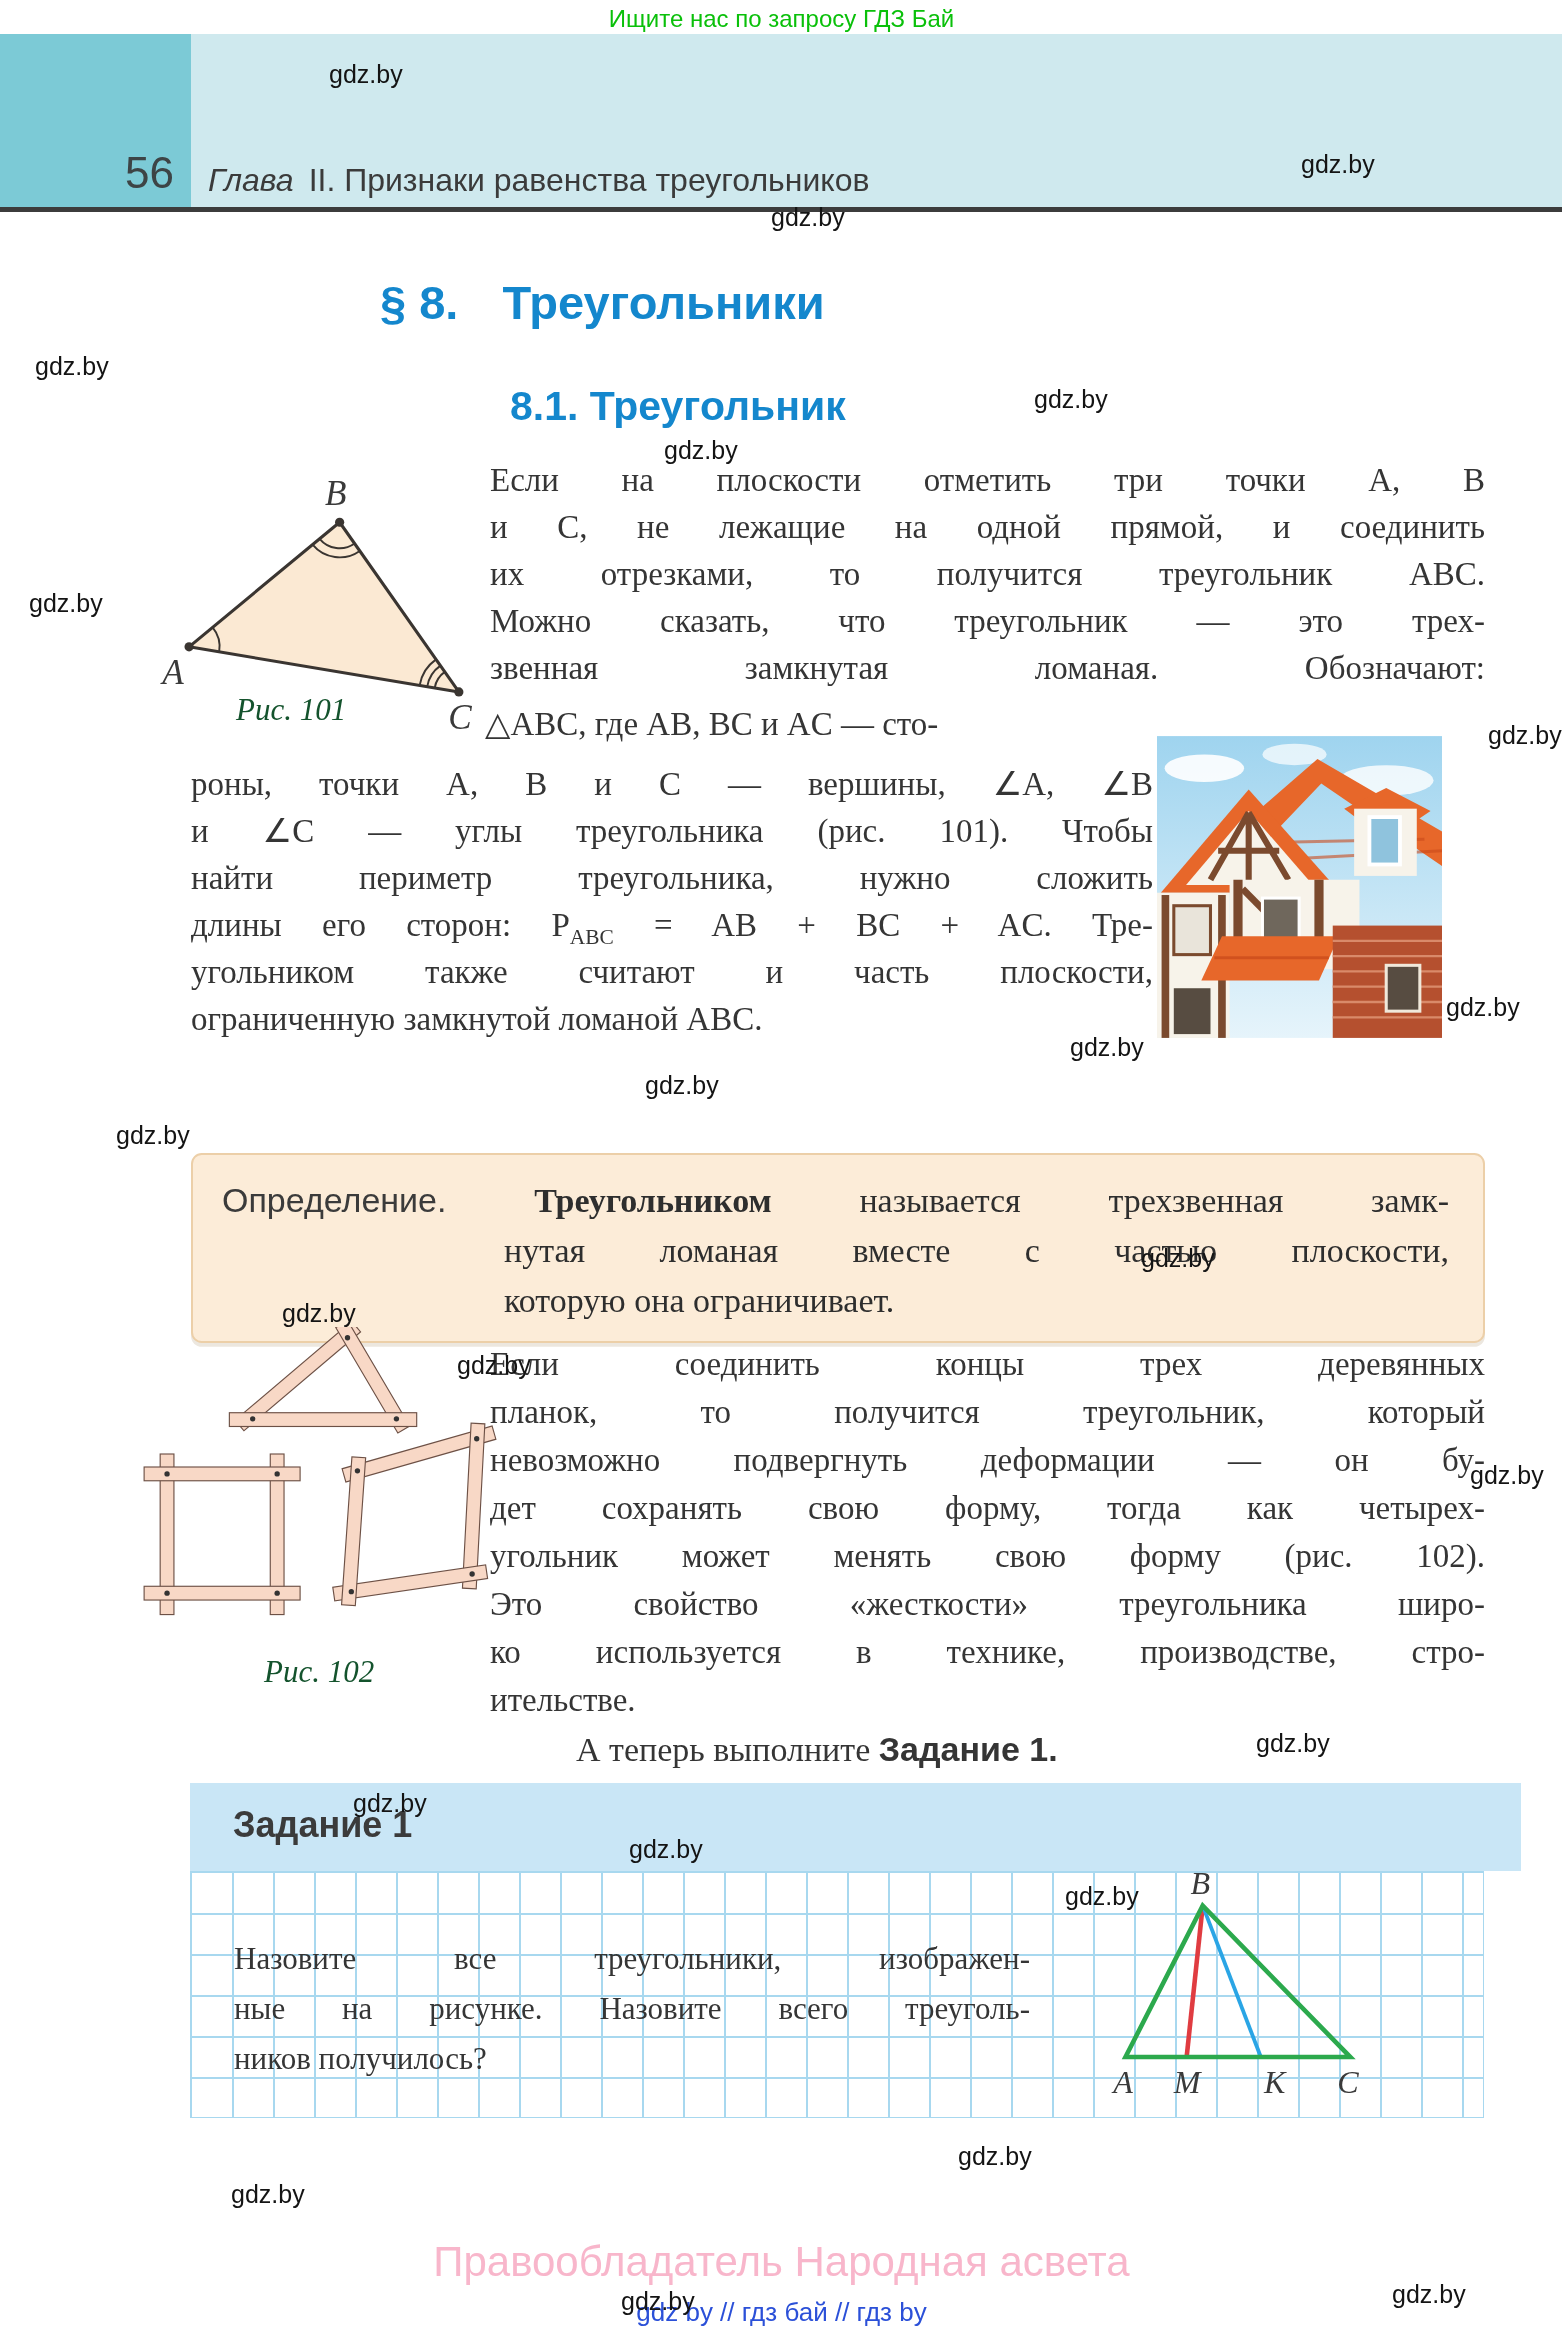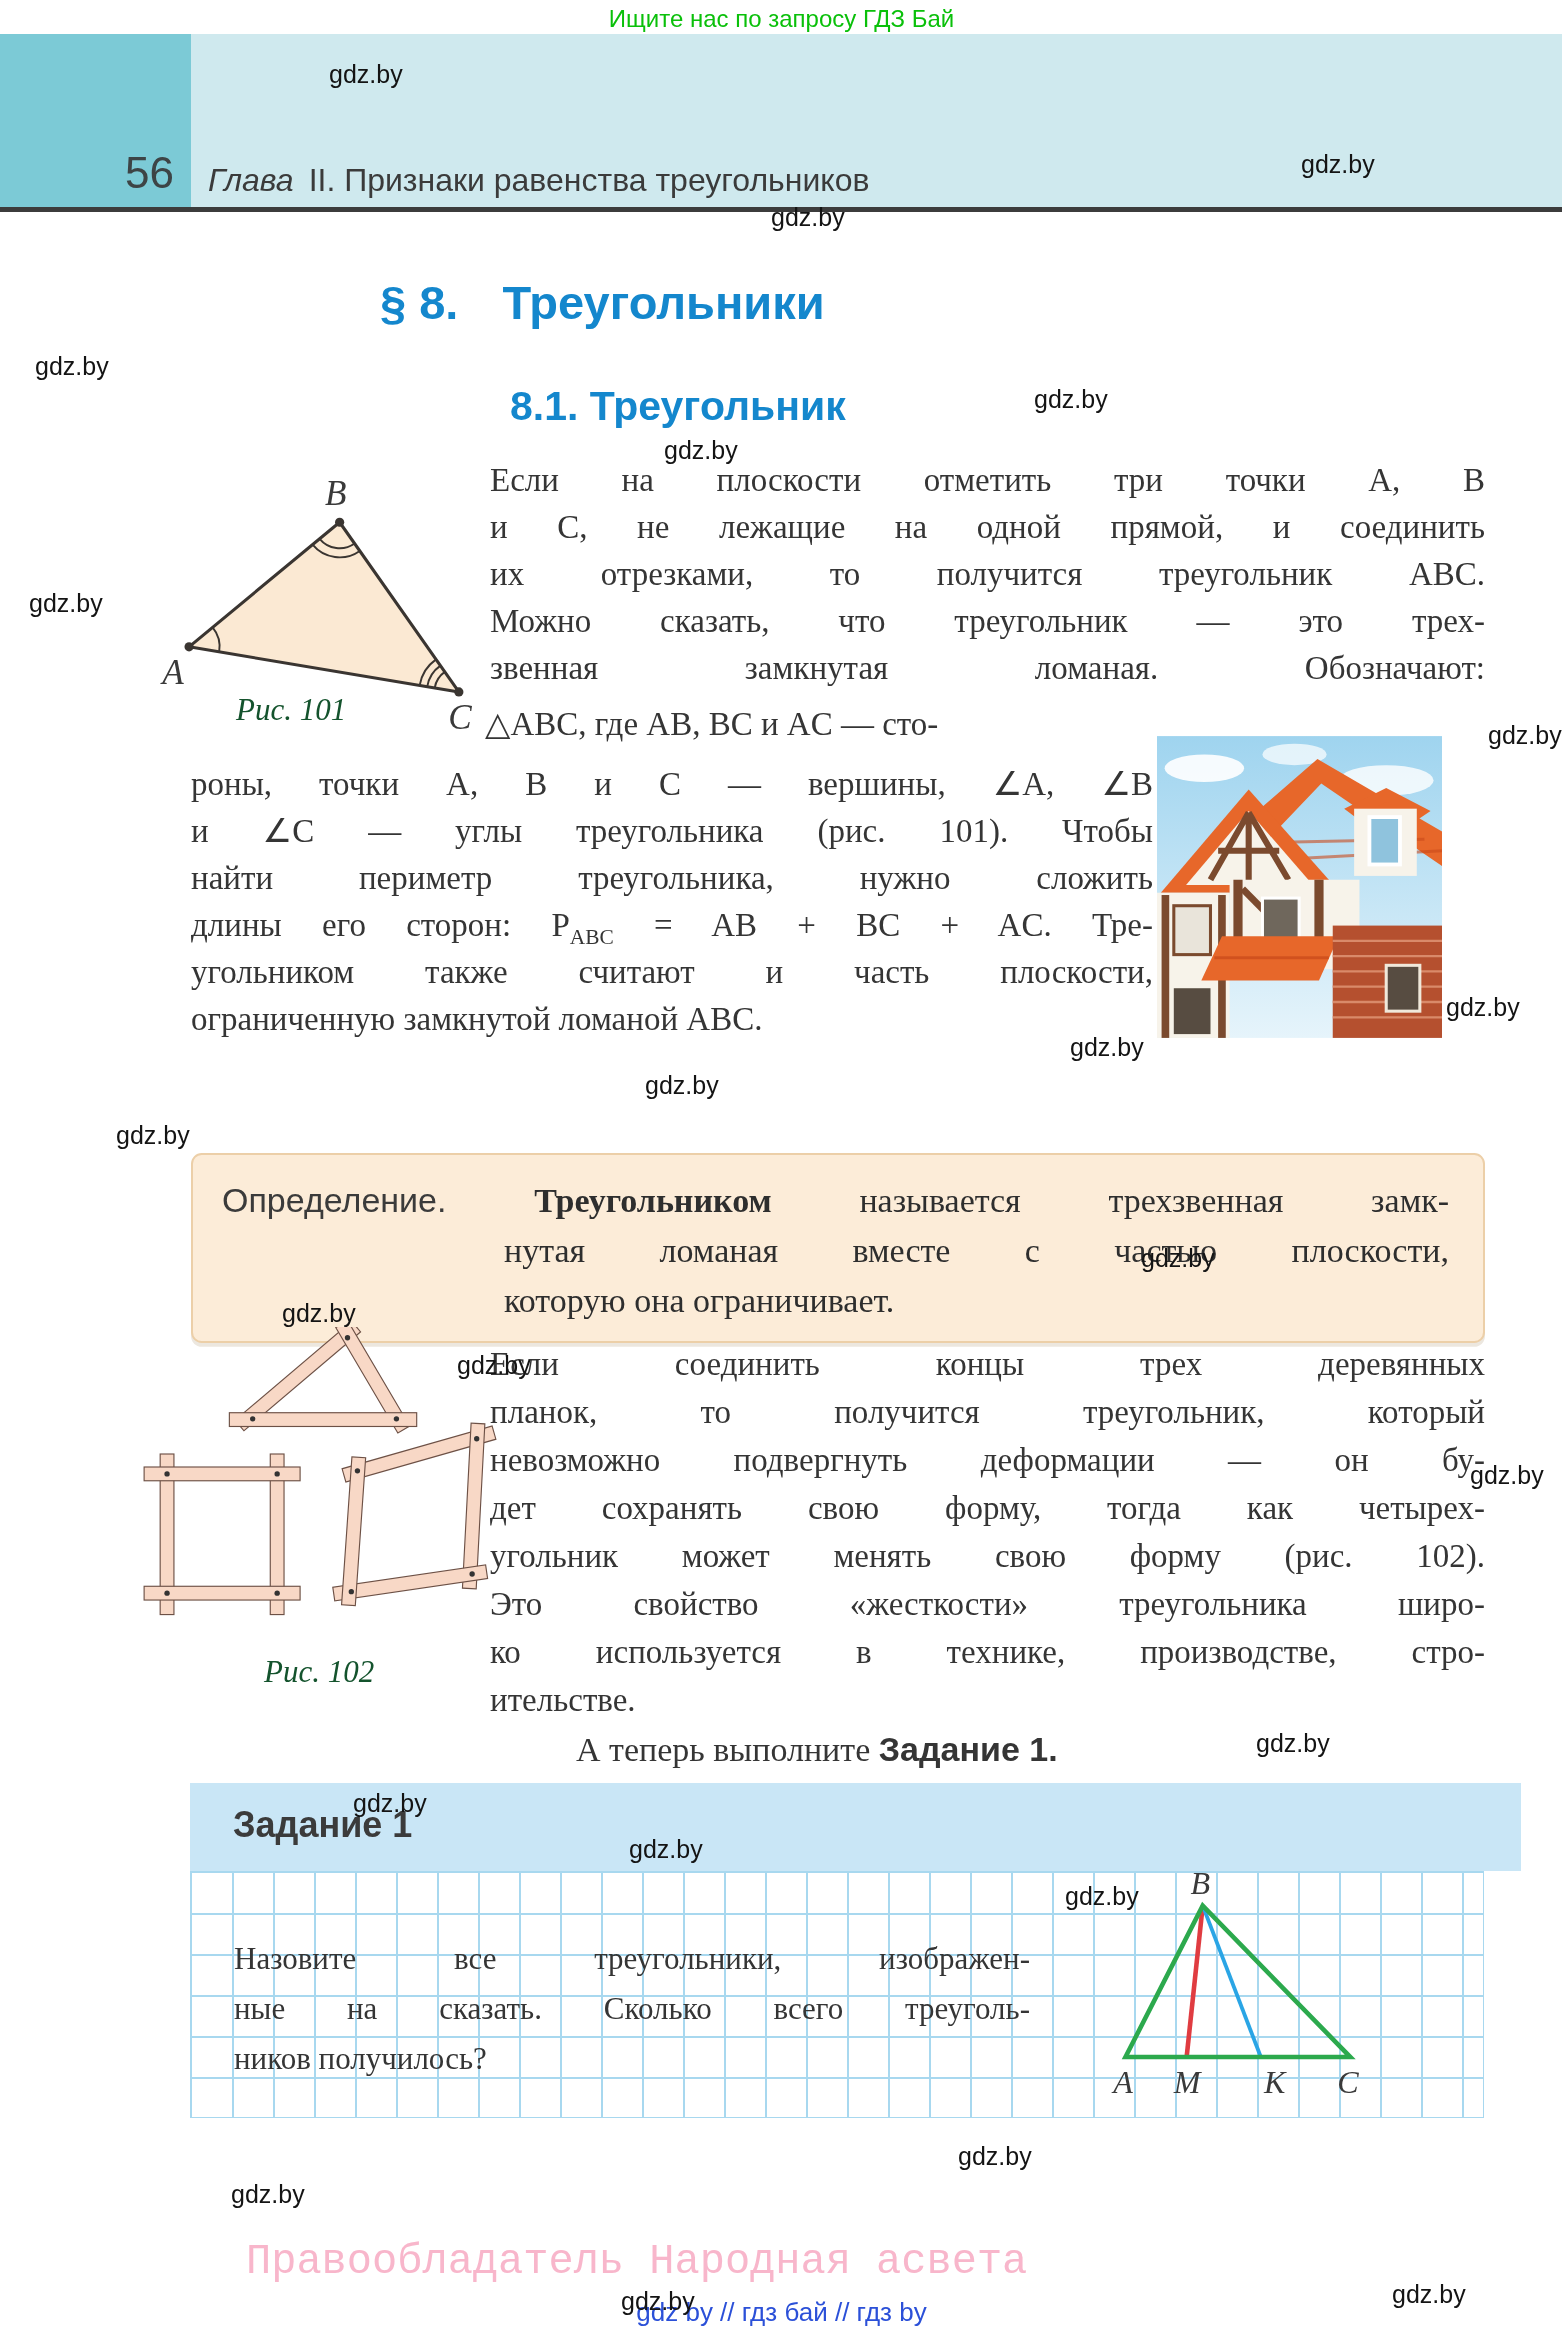--- a/index.html
+++ b/index.html
@@ -56,22 +56,22 @@
        repeating-linear-gradient(to bottom,#a8d8ef 0 1.5px,transparent 1.5px 41px);}
   #task-text{position:absolute;left:44px;top:153px;width:788px;font-size:31px;line-height:50px;color:#353535;}
   #task-text .ln{text-align:justify;text-align-last:justify;}
   #task-text .ln:last-child{text-align:left;text-align-last:left;}
 
   
   #cta{position:absolute;left:576px;top:1730px;font-size:34px;color:#353535;white-space:nowrap;}
   #cta b{font-family:"Liberation Sans",sans-serif;font-weight:bold;}
 
   
-  #foot-pink{position:absolute;left:246px;top:2238px;width:1071px;text-align:left;
-             font-family:Liberation Mono, monospace;font-size:42px;color:#f8b6cb;white-space:nowrap;}
+  #foot-pink{position:absolute;left:246px;top:2238px;width:1071px;text-align:center;
+             font-family:Liberation Sans, sans-serif;font-size:42px;color:#f8b6cb;white-space:nowrap;}
   #foot-links{position:absolute;left:0;right:0;top:2297px;text-align:center;
               font-family:"Liberation Sans",sans-serif;font-size:26px;color:#2b50d8;white-space:nowrap;}
 
   svg text{font-family:"Liberation Serif",serif;font-style:italic;fill:#3a3a3a;}
 </style>
 </head>
 <body>
 
 <div id="page">
 
@@ -220,21 +220,21 @@
   </div>
 
   <div id="task-box">
     <div id="task-head">
       <div id="task-title">Задание 1</div>
     </div>
     <div id="task-grid"></div>
   </div>
   <div id="task-text" class="abs" style="left: 234px; top: 1934px; width: 796px;">
     <div class="ln">Назовите все треугольники, изображен-</div>
-    <div class="ln">ные на сказать. Сколько всего треуголь-</div>
+    <div class="ln">ные на рисунке. Назовите всего треуголь-</div>
     <div class="ln">ников получилось?</div>
   </div>
   <svg class="abs" style="left:1071px;top:1859px;z-index:5;" width="398" height="260" viewBox="0 0 520 340">
     <line x1="172" y1="61" x2="151" y2="259" stroke="#e03c41" stroke-width="6"></line>
     <line x1="172" y1="61" x2="248" y2="259" stroke="#2aa5e5" stroke-width="5"></line>
     <polygon points="71,259 172,61 365,259" fill="none" stroke="#2ca94d" stroke-width="6"></polygon>
     <text x="156" y="46" font-size="42">B</text>
     <text x="55" y="306" font-size="42">A</text>
     <text x="134" y="306" font-size="42">M</text>
     <text x="252" y="306" font-size="42">K</text>

